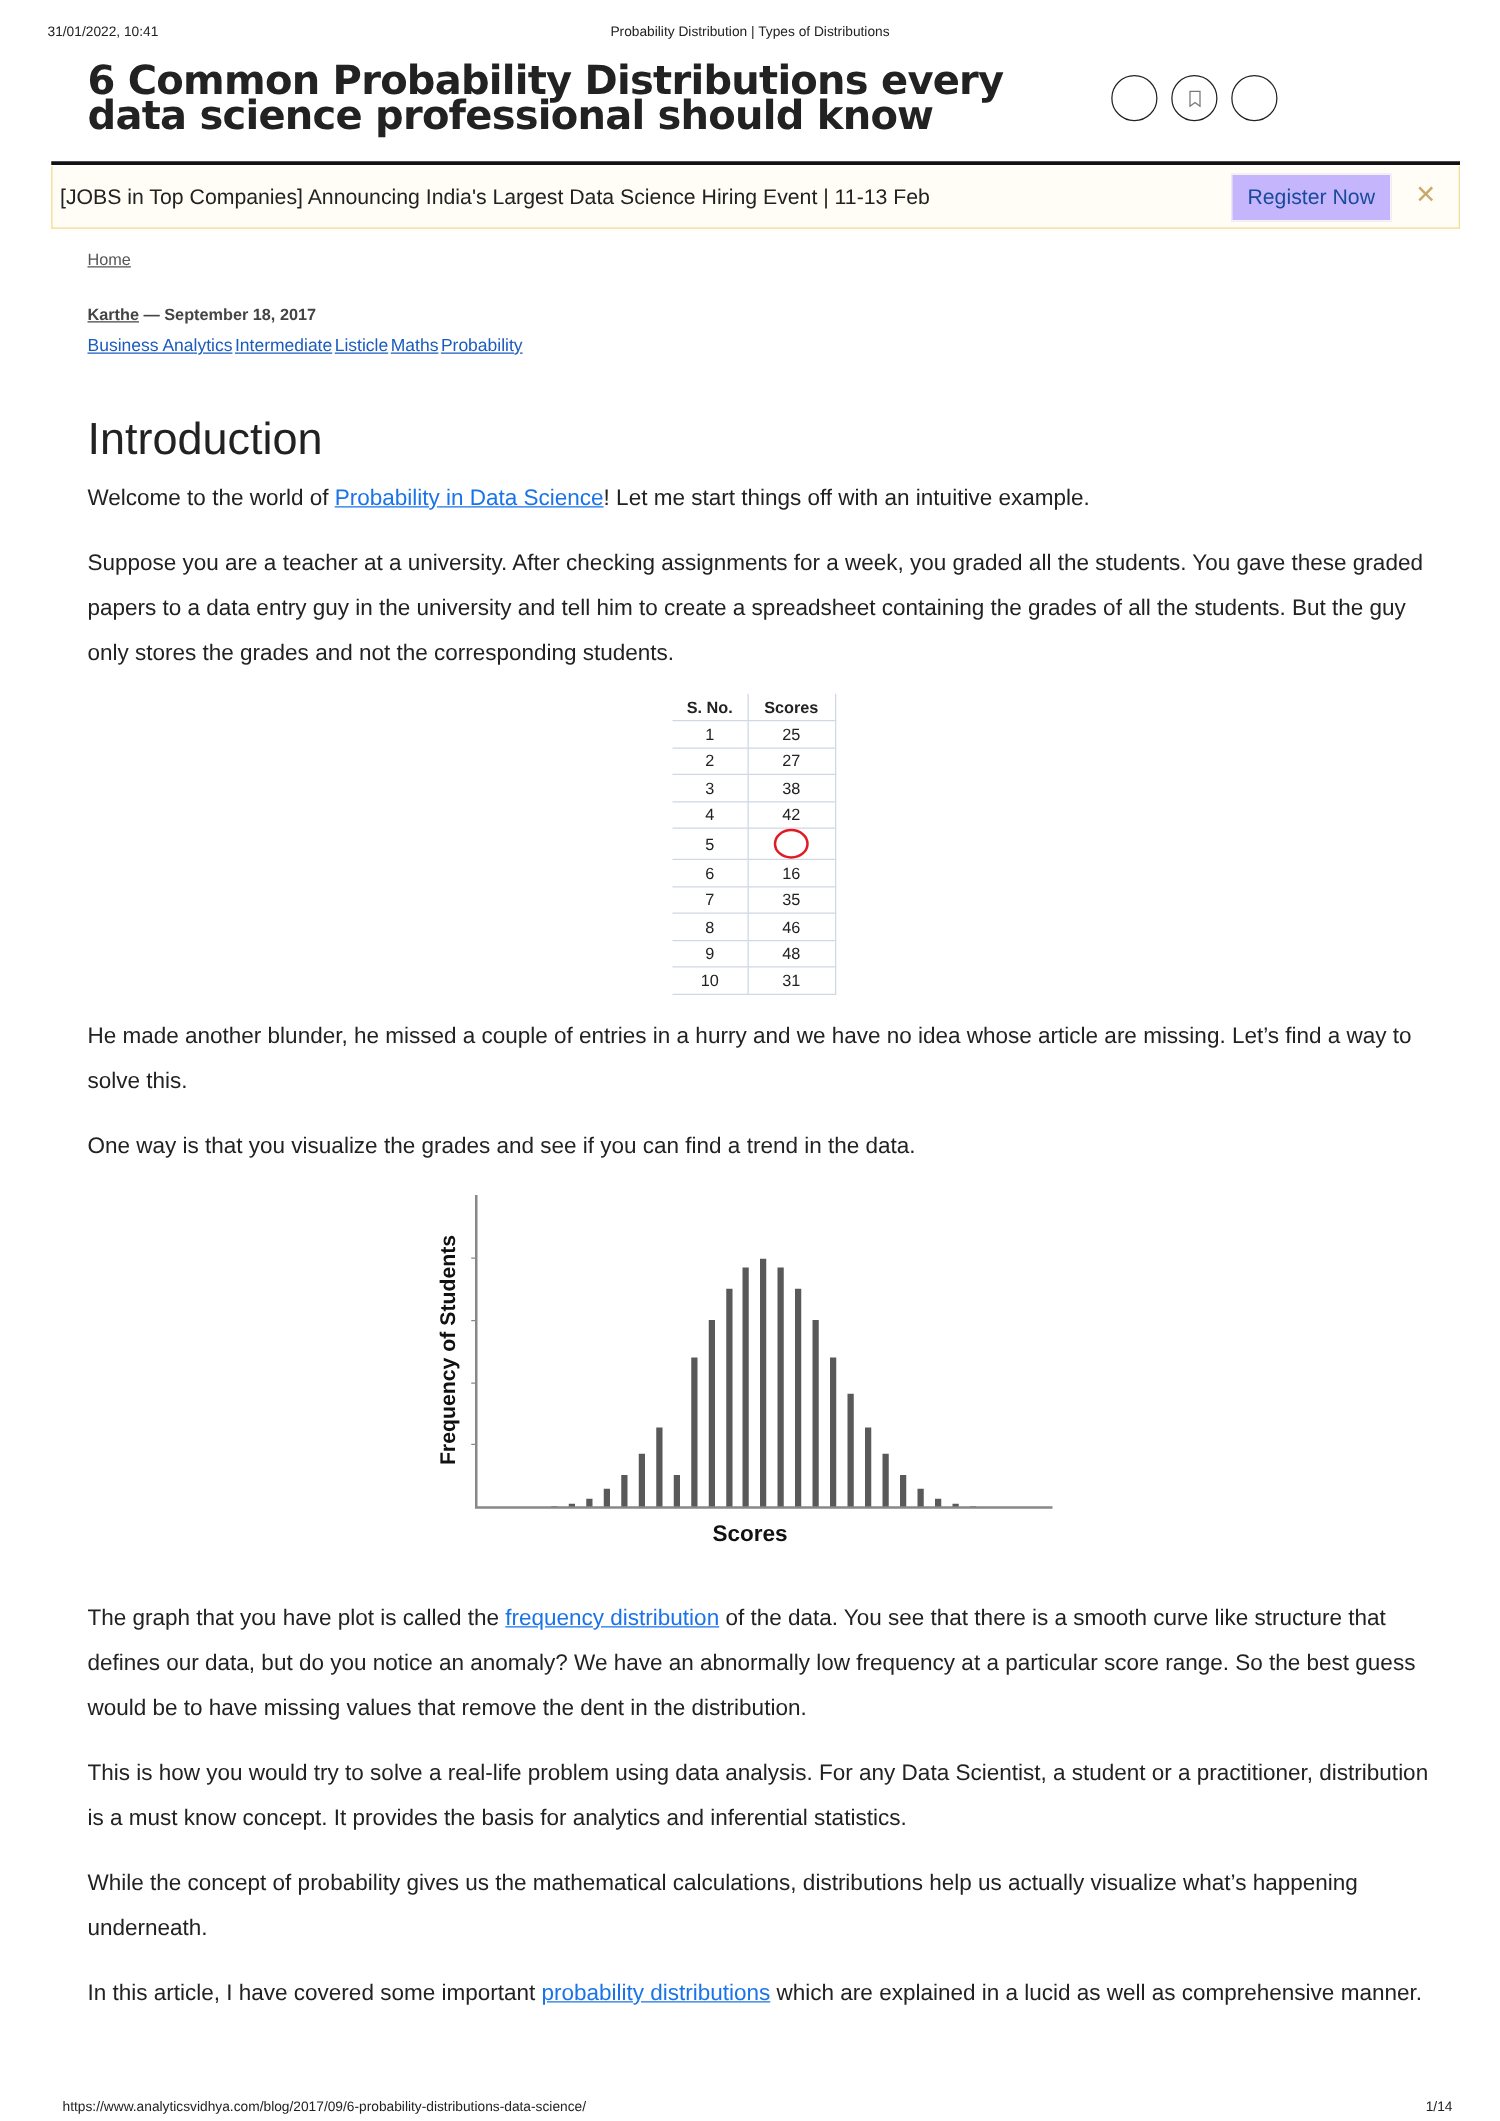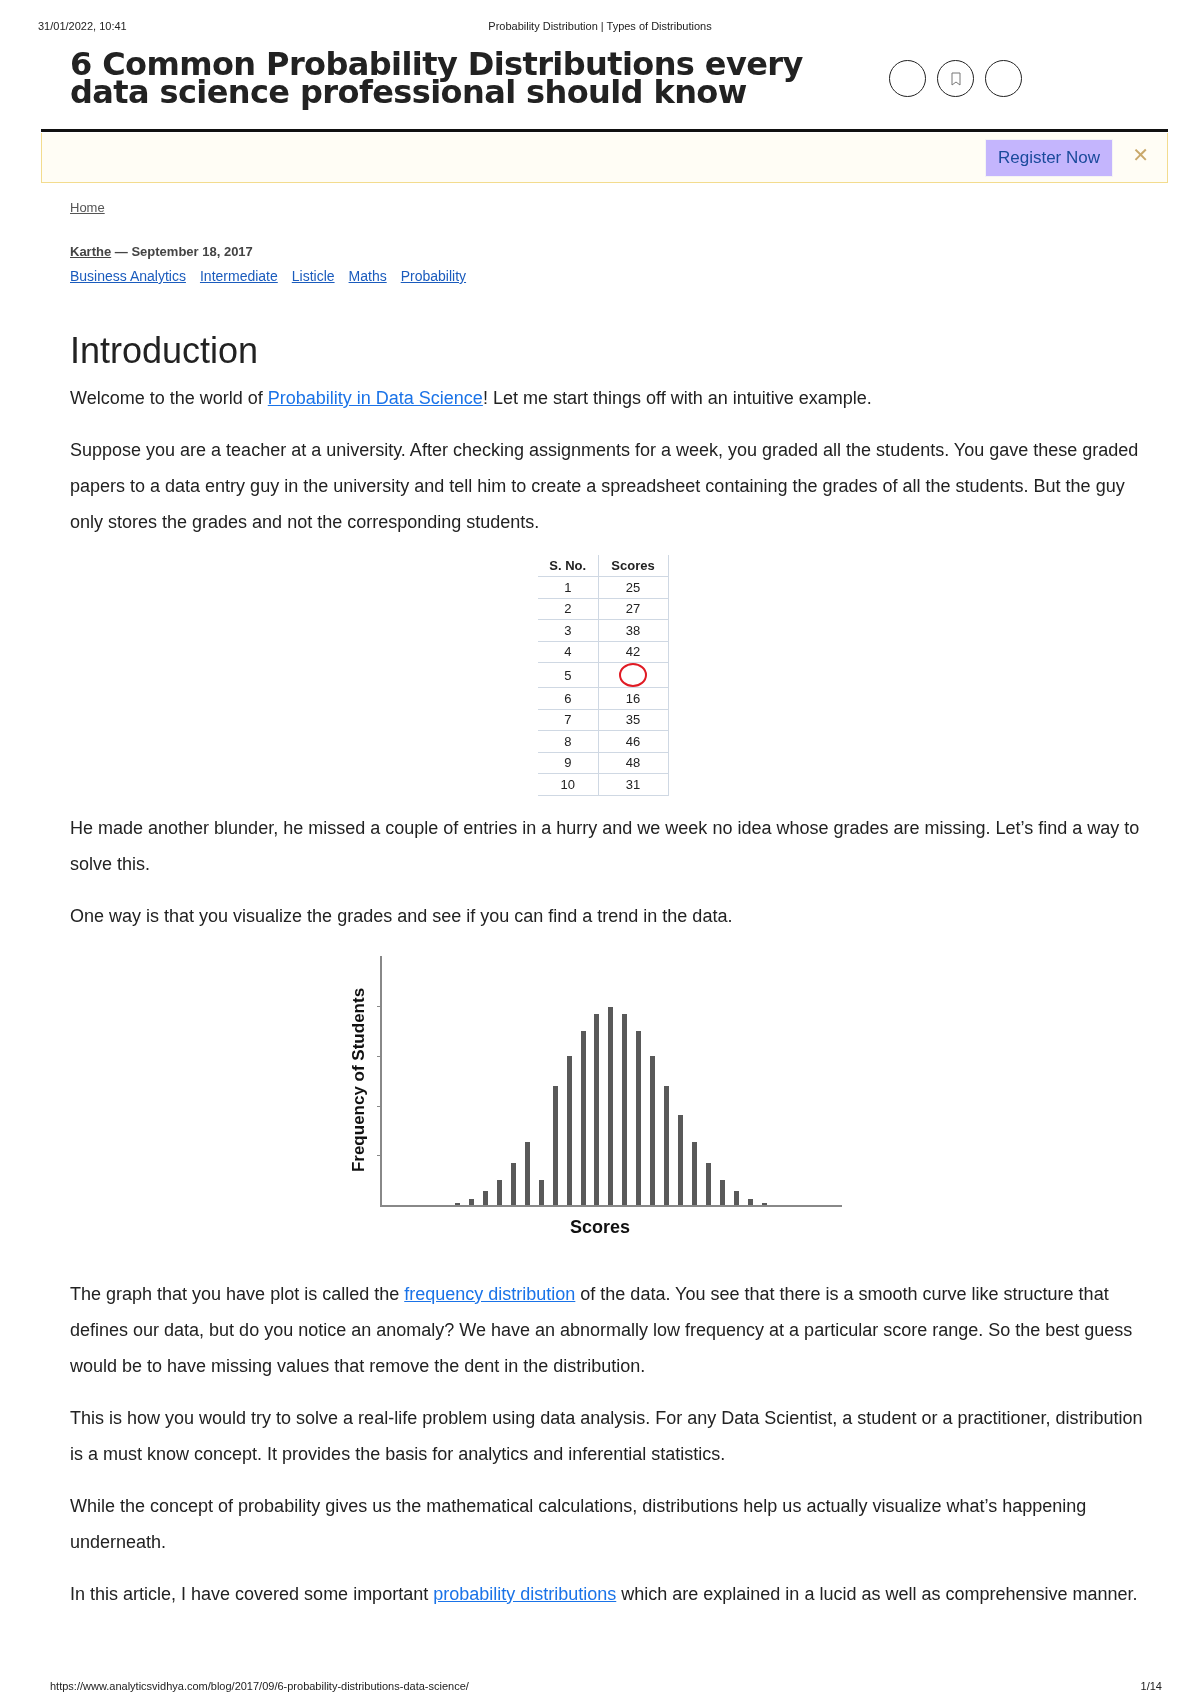--- a/index.html
+++ b/index.html
@@ -10,21 +10,21 @@
   .title{position:absolute;left:70px;top:50px;width:760px;font-size:32px;font-weight:bold;line-height:28px;color:#222;font-family:"DejaVu Sans",sans-serif;letter-spacing:-0.6px}
   .circ{position:absolute;top:60px;width:37px;height:37px;border:1.5px solid #222;border-radius:50%;display:flex;align-items:center;justify-content:center}
   .rule{position:absolute;left:41px;top:129px;width:1127px;height:3px;background:#111}
   .banner{position:absolute;left:41px;top:133px;width:1127px;height:50px;border:1px solid #f3dc8e;border-top:none;background:#fffdf5;display:flex;align-items:center;font-size:17px;padding-left:6px}
   .reg{position:absolute;right:54px;top:6px;height:38px;padding:0 12px;display:flex;align-items:center;color:#1a4a9b;background:#c4b5fd;border:1px solid #f4f4f4;font-size:17px}
   .xbtn{position:absolute;right:18px;top:10px;color:#c9a86a;font-size:20px}
   .link{color:#1a73e8;text-decoration:underline}
   .bc{position:absolute;left:70px;top:200px;font-size:13px;color:#555;text-decoration:underline}
   .meta{position:absolute;left:70px;top:244px;font-size:13px;color:#444;font-weight:bold}
   .meta a{color:#444;text-decoration:underline}
-  .tags{position:absolute;left:70px;top:268px;font-size:14px;display:flex;gap:14px}
+  .tags{position:absolute;left:70px;top:268px;font-size:14px;display:flex;gap:2px}
   .tags span{color:#1a5bbd;text-decoration:underline}
   h2{position:absolute;left:70px;top:330px;font-size:36px;font-weight:normal;color:#222}
   .p{position:absolute;left:70px;width:1080px;font-size:18px;line-height:36px;color:#222}
   table{position:absolute;left:538px;top:555px;border-collapse:collapse;font-size:13px}
   td,th{height:21.5px;text-align:center;border-bottom:1px solid #cfd8e3}
   th{font-weight:bold;border-bottom:1px solid #cfd8e3}
   td.c1,th.c1{width:60px;border-right:1px solid #cfd8e3}
   td.c2,th.c2{width:70px;border-right:1px solid #cfd8e3}
   .missing{display:inline-block;width:28px;height:24px;border:2.5px solid #e01b24;border-radius:50%;vertical-align:middle}
   .chart{position:absolute;left:340px;top:950px;width:520px;height:300px}
@@ -52,20 +52,21 @@
       <path d="M1 1h8v12l-4-3-4 3z" fill="none" stroke="#777" stroke-width="1"></path>
     </svg>
 </div>
 <div class="circ" style="left:985px">
     <span></span>
   </div>
 
 <div class="rule"></div>
 
 <div class="banner">
+  <span>[JOBS in Top Companies] Announcing India's Largest Data Science Hiring Event | 11-13 Feb</span>
   <a class="reg">Register Now</a>
   <span class="xbtn">✕</span>
 </div>
 
 <a class="bc">Home</a>
 
 <div class="meta">
   <a>Karthe</a><span> — </span><span>September 18, 2017</span>
 </div>
 
@@ -126,21 +127,21 @@
         <td class="c1">9</td>
         <td class="c2">48</td>
       </tr>
   <tr>
         <td class="c1">10</td>
         <td class="c2">31</td>
       </tr>
 </tbody>
   </table>
 
-<div class="p" style="top:810px">He made another blunder, he missed a couple of entries in a hurry and we week no idea whose grades are missing. Let’s find a way to solve this.</div>
+<div class="p" style="top:810px">He made another blunder, he missed a couple of entries in a hurry and we have no idea whose article are missing. Let’s find a way to solve this.</div>
 <div class="p" style="top:898px">One way is that you visualize the grades and see if you can find a trend in the data.</div>
 
 <div class="chart">
   <div class="ylab">Frequency of Students</div>
   <div class="axis-y"></div>
   <div class="tick" style="top:56px"></div>
   <div class="tick" style="top:106px"></div>
   <div class="tick" style="top:156px"></div>
   <div class="tick" style="top:205px"></div>
   <div class="bars" id="bars">

